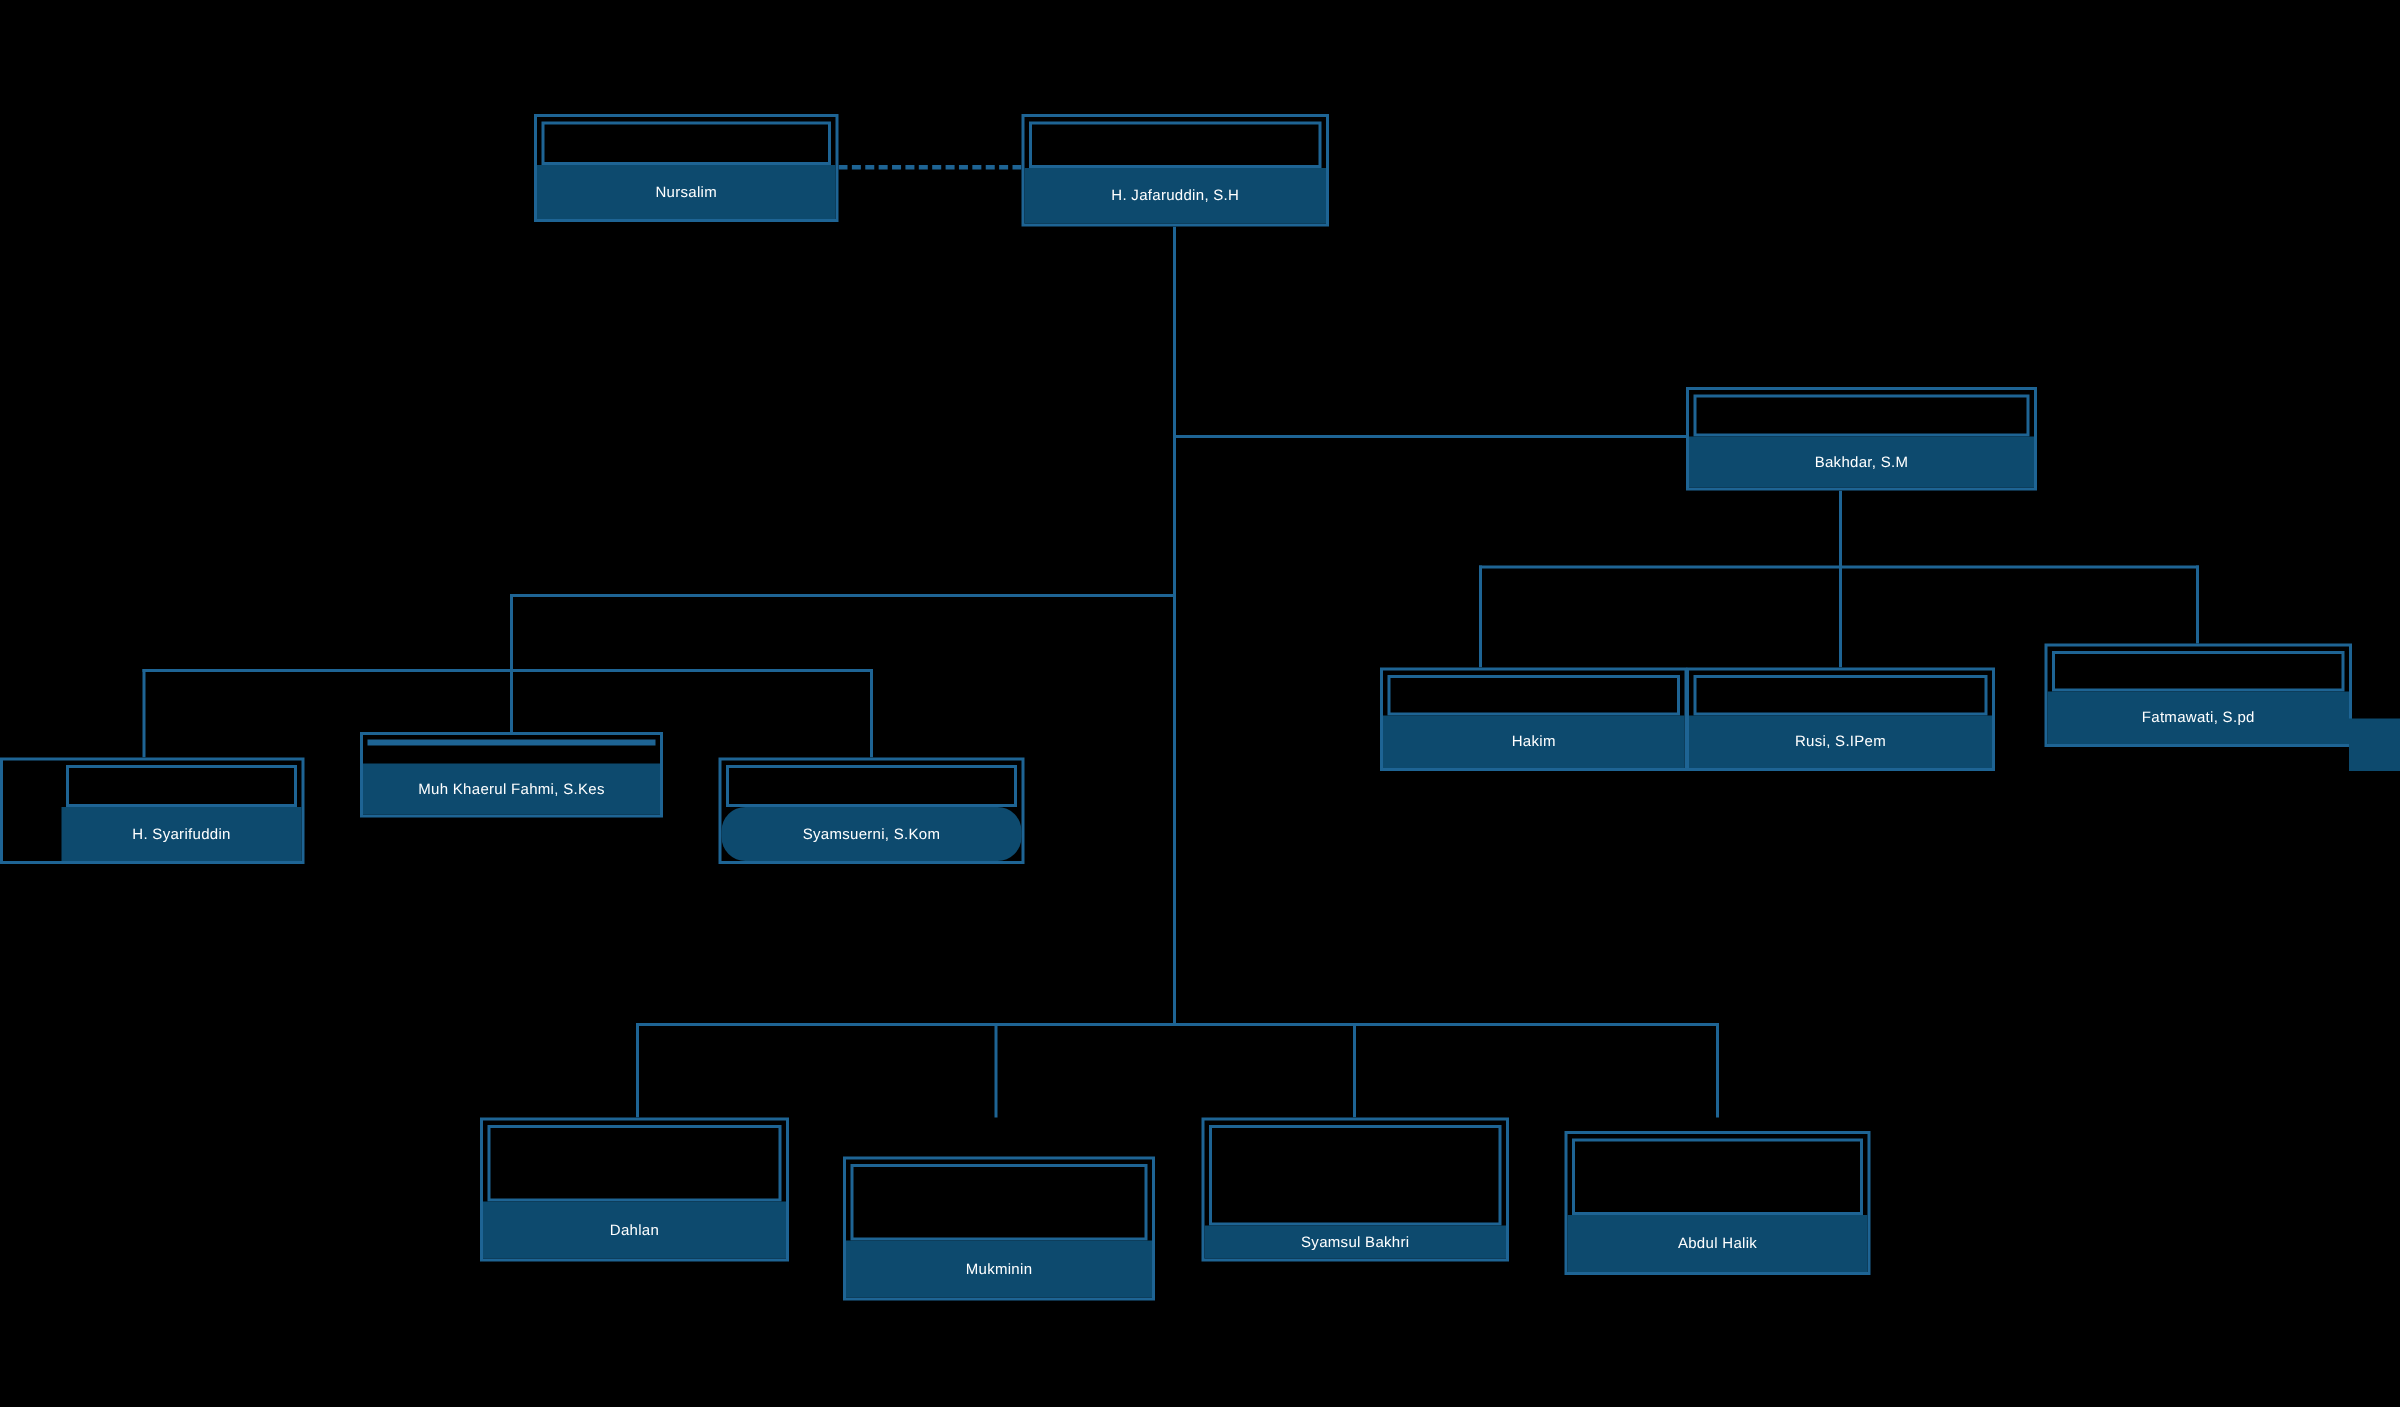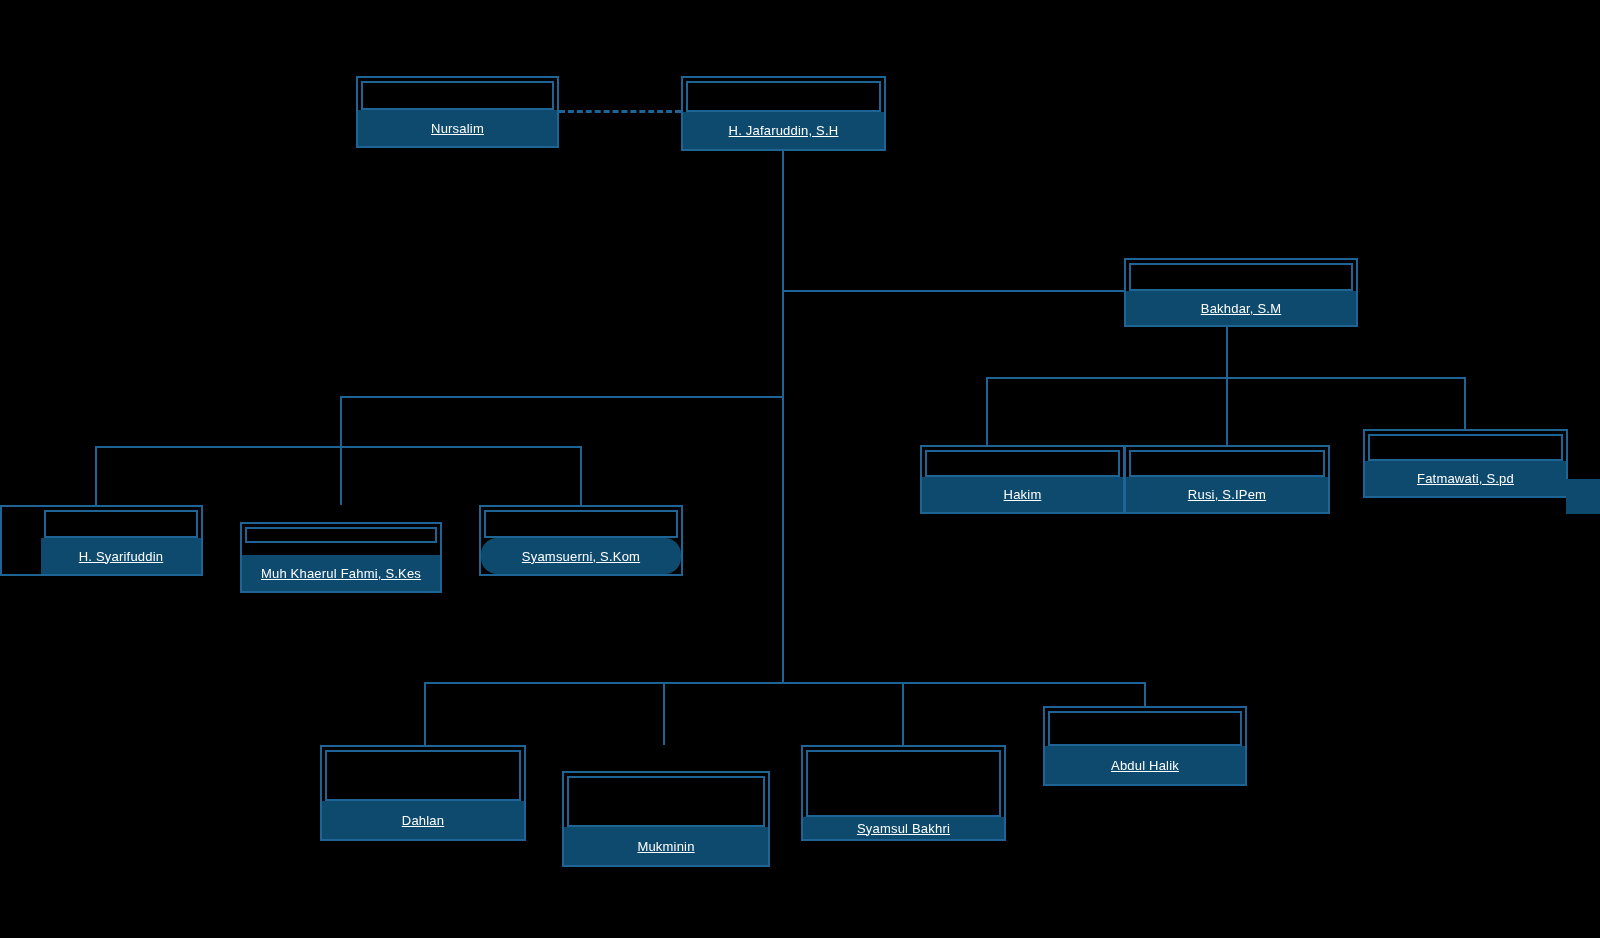--- a/index.html
+++ b/index.html
@@ -31,25 +31,24 @@
     border:2px solid var(--line);
     box-sizing:border-box;
     background:var(--bg);
   }
   .node-label{
     background:var(--fill);
     color:var(--text);
     display:flex;
     align-items:center;
     justify-content:center;
-    font-size:13px;
+    font-size:10px;
     font-weight:500;
     letter-spacing:.2px;
     white-space:nowrap;
-    text-decoration:underline;
   }
   .connector{
     position:absolute;
     background:var(--line);
   }
   .connector.dashed{
     background:none;
     border-top:3px dashed var(--line);
     height:0;
   }
@@ -116,21 +115,21 @@
     <div class="node-label" style="height:35px;">Fatmawati, S.pd</div>
   </div>
 
   <div class="edge-strip" style="left:1566px;top:479px;width:34px;height:35px;"></div>
 
   <div class="node" style="left:0px;top:505px;width:203px;height:71px;padding-left:39px;">
     <div class="node-photo"></div>
     <div class="node-label" style="height:36px;">H. Syarifuddin</div>
   </div>
 
-  <div class="node" style="left:240px;top:522px;width:202px;height:71px;gap:12px;">
+  <div class="node" style="left:240px;top:488px;width:202px;height:57px;gap:12px;">
     <div class="node-photo"></div>
     <div class="node-label" style="height:36px;">Muh Khaerul Fahmi, S.Kes</div>
   </div>
 
   <div class="node" style="left:479px;top:505px;width:204px;height:71px;">
     <div class="node-photo"></div>
     <div class="node-label" style="height:36px;border-radius:16px;">Syamsuerni, S.Kom</div>
   </div>
 
   <div class="node" style="left:320px;top:745px;width:206px;height:96px;">
@@ -141,18 +140,18 @@
   <div class="node" style="left:562px;top:771px;width:208px;height:96px;">
     <div class="node-photo"></div>
     <div class="node-label" style="height:38px;">Mukminin</div>
   </div>
 
   <div class="node" style="left:801px;top:745px;width:205px;height:96px;">
     <div class="node-photo"></div>
     <div class="node-label" style="height:22px;">Syamsul Bakhri</div>
   </div>
 
-  <div class="node" style="left:1043px;top:706px;width:204px;height:80px;">
+  <div class="node" style="left:1043px;top:754px;width:204px;height:96px;">
     <div class="node-photo"></div>
     <div class="node-label" style="height:38px;">Abdul Halik</div>
   </div>
 
 </div>
 
 </body></html>

